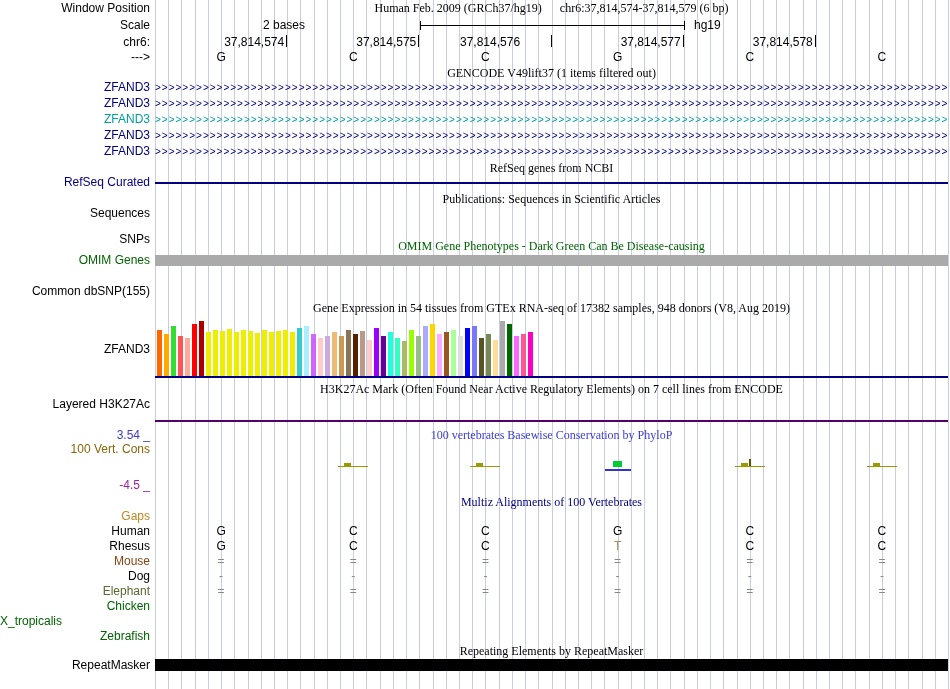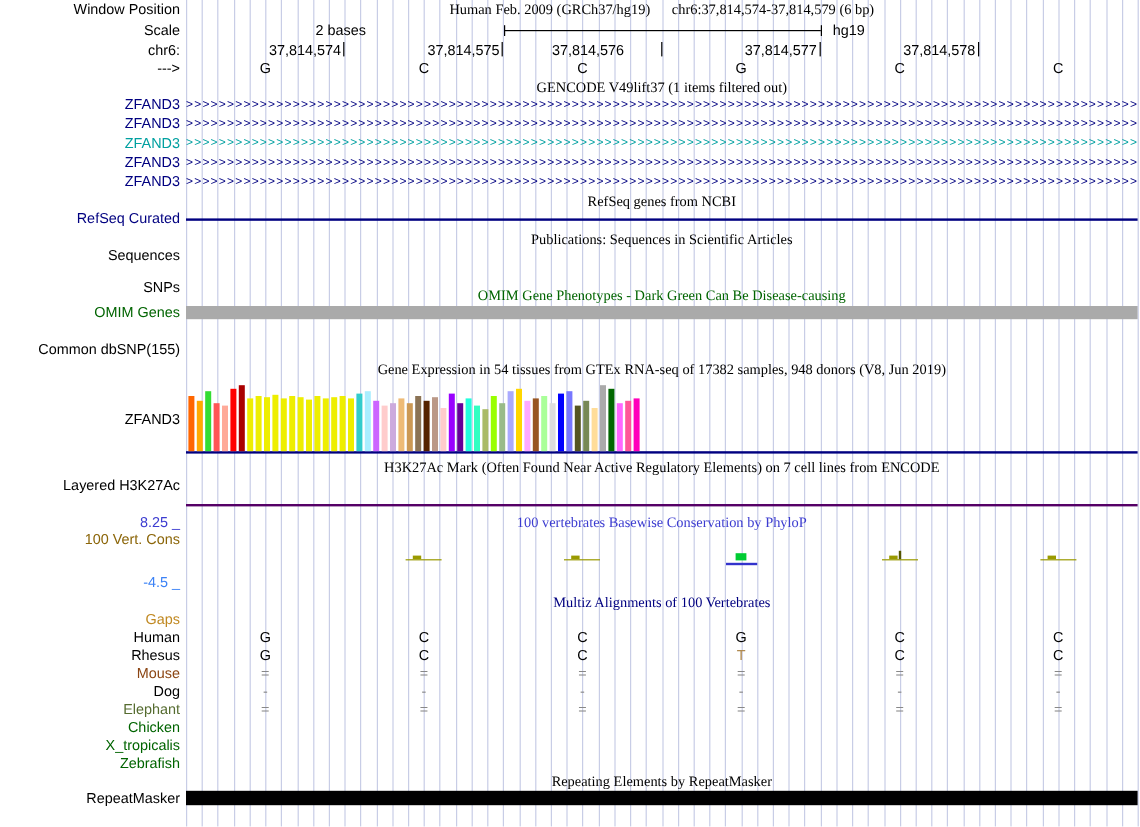--- a/index.html
+++ b/index.html
@@ -103,32 +103,32 @@
   <div class="ctr" style="top:193px">Publications: Sequences in Scientific Articles</div>
   <div class="lbl" style="top:207px">Sequences</div>
   <div class="lbl" style="top:233px">SNPs</div>
 
   <div class="ctr" style="top:240px;color:#006400">OMIM Gene Phenotypes - Dark Green Can Be Disease-causing</div>
   <div class="lbl" style="top:254px;color:#006400">OMIM Genes</div>
   <div class="abs" style="left:155px;top:255px;width:793px;height:11px;background:#aaaaaa"></div>
 
   <div class="lbl" style="top:285px">Common dbSNP(155)</div>
 
-  <div class="ctr" style="top:302px">Gene Expression in 54 tissues from GTEx RNA-seq of 17382 samples, 948 donors (V8, Jun 2019)</div>
+  <div class="ctr" style="top:302px">Gene Expression in 54 tissues from GTEx RNA-seq of 17382 samples, 948 donors (V8, Aug 2019)</div>
   <div class="lbl" style="top:343px">ZFAND3</div>
   <div class="abs" style="left:155px;top:376px;width:793px;height:2px;background:#000080"></div>
 
   <div class="ctr" style="top:383px">H3K27Ac Mark (Often Found Near Active Regulatory Elements) on 7 cell lines from ENCODE</div>
   <div class="lbl" style="top:398px">Layered H3K27Ac</div>
   <div class="abs" style="left:155px;top:420px;width:793px;height:2px;background:#550066"></div>
 
   <div class="ctr" style="top:429px;color:#3c3cd0">100 vertebrates Basewise Conservation by PhyloP</div>
-  <div class="lbl" style="top:429px;color:#3c3cd0">8.25 _</div>
+  <div class="lbl" style="top:429px;color:#3c3cd0">3.54 _</div>
   <div class="lbl" style="top:443px;color:#8b6508">100 Vert. Cons</div>
-  <div class="lbl" style="top:479px;color:#3b82f6">-4.5 _</div>
+  <div class="lbl" style="top:479px;color:#a21caf">-4.5 _</div>
 
   <div class="ctr" style="top:496px;color:#000080">Multiz Alignments of 100 Vertebrates</div>
 
   <div class="ctr" style="top:645px">Repeating Elements by RepeatMasker</div>
   <div class="lbl" style="top:659px">RepeatMasker</div>
   <div class="abs" style="left:155px;top:659px;width:793px;height:12px;background:#000000"></div>
 
 <div class="abs" style="left: 286.2px; top: 35px; width: 1px; height: 12px; background: rgb(0, 0, 0);"></div>
     <div class="abs" style="left: 192.2px; top: 36px; width: 92px; text-align: right;">37,814,574</div>
     <div class="abs" style="left: 418.3px; top: 35px; width: 1px; height: 12px; background: rgb(0, 0, 0);"></div>
@@ -250,15 +250,15 @@
     <div class="abs" style="left: 743.8px; top: 570px; width: 12px; text-align: center; color: rgb(136, 136, 136);">-</div>
     <div class="abs" style="left: 875.9px; top: 570px; width: 12px; text-align: center; color: rgb(136, 136, 136);">-</div>
     <div class="abs" style="left: 0px; top: 585px; width: 150px; text-align: right; color: rgb(85, 107, 47);">Elephant</div>
     <div class="abs" style="left: 215.1px; top: 585px; width: 12px; text-align: center; color: rgb(136, 136, 136);">=</div>
     <div class="abs" style="left: 347.3px; top: 585px; width: 12px; text-align: center; color: rgb(136, 136, 136);">=</div>
     <div class="abs" style="left: 479.4px; top: 585px; width: 12px; text-align: center; color: rgb(136, 136, 136);">=</div>
     <div class="abs" style="left: 611.6px; top: 585px; width: 12px; text-align: center; color: rgb(136, 136, 136);">=</div>
     <div class="abs" style="left: 743.8px; top: 585px; width: 12px; text-align: center; color: rgb(136, 136, 136);">=</div>
     <div class="abs" style="left: 875.9px; top: 585px; width: 12px; text-align: center; color: rgb(136, 136, 136);">=</div>
     <div class="abs" style="left: 0px; top: 600px; width: 150px; text-align: right; color: rgb(0, 100, 0);">Chicken</div>
-    <div class="abs" style="left: 0px; top: 615px; width: 150px; text-align: right; color: rgb(0, 100, 0);">X_tropicalis</div>
+    <div class="abs" style="left: 0px; top: 615px; width: 150px; text-align: left; color: rgb(0, 100, 0);">X_tropicalis</div>
     <div class="abs" style="left: 0px; top: 630px; width: 150px; text-align: right; color: rgb(0, 100, 0);">Zebrafish</div>
   </div>
 
 </body></html>

